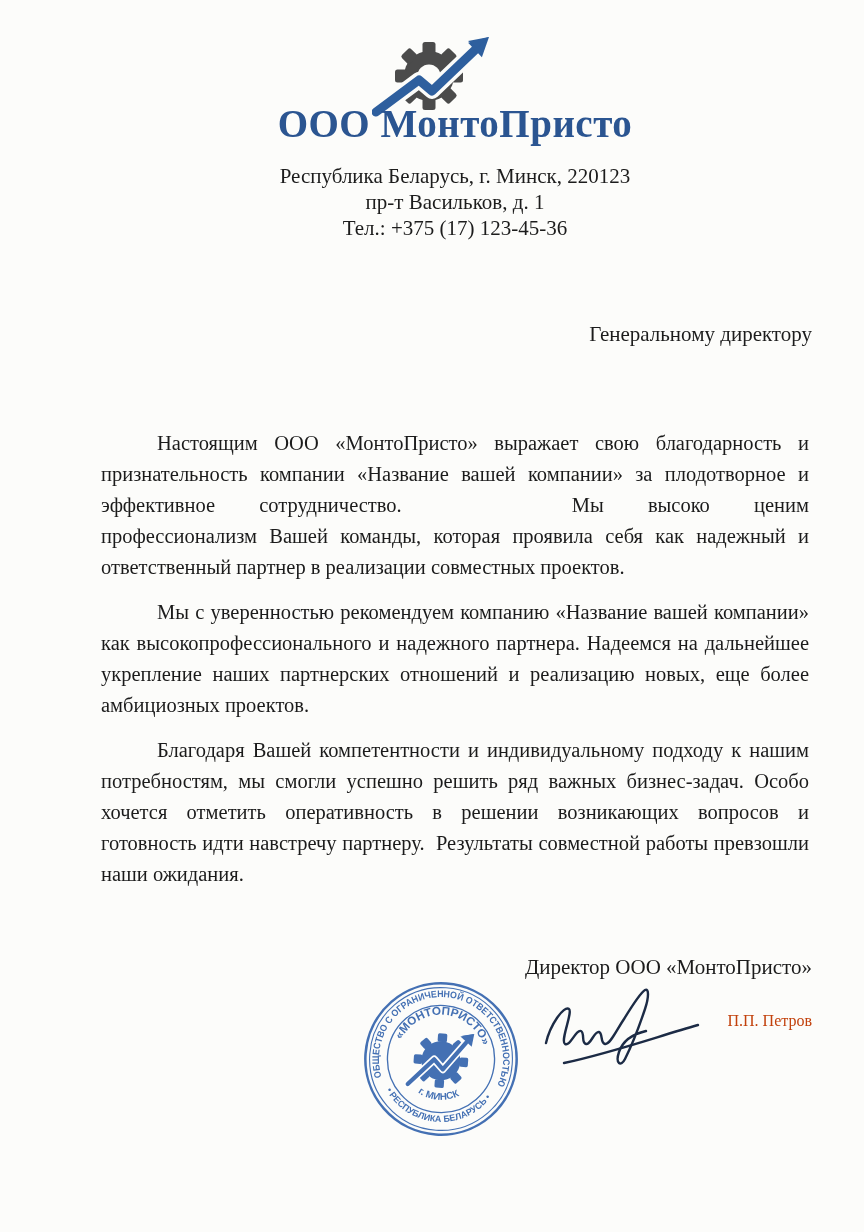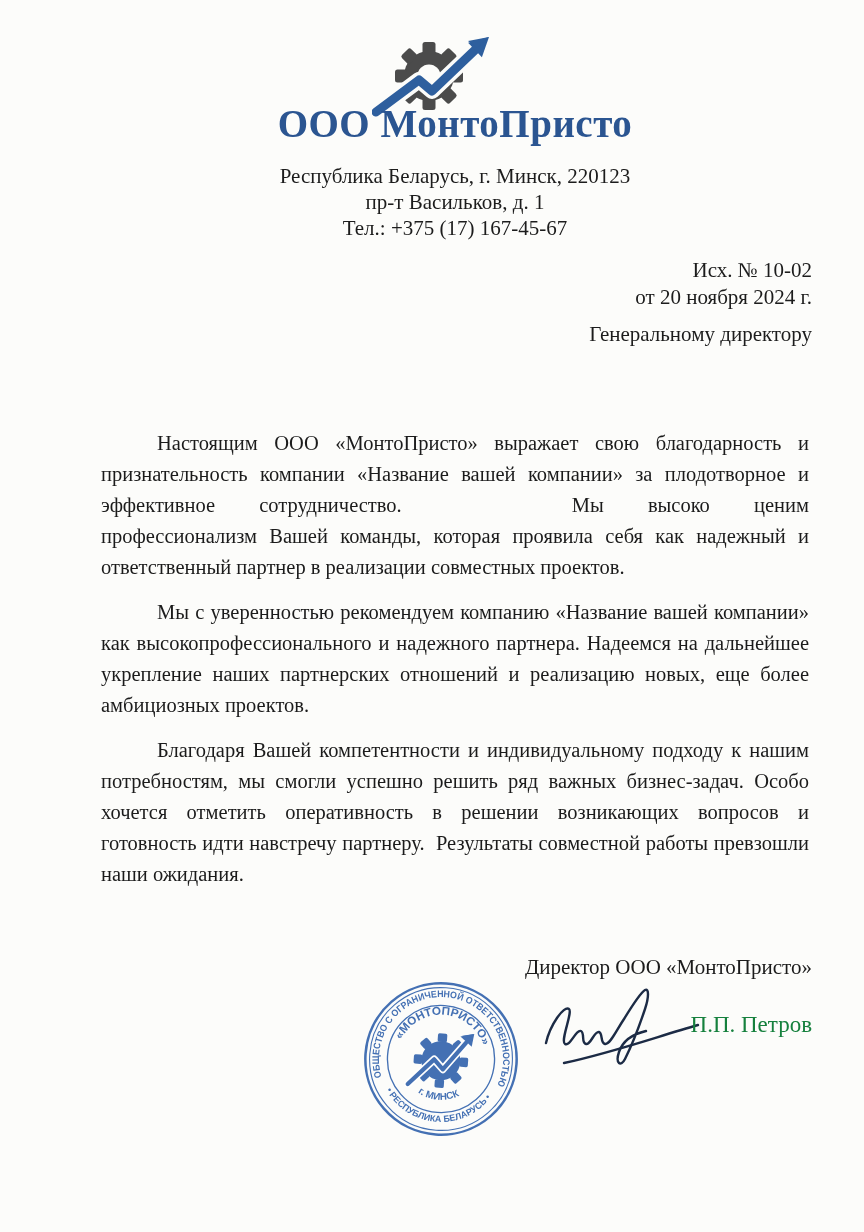--- a/index.html
+++ b/index.html
@@ -27,21 +27,21 @@
   .letter-title{top:390px;font-size:22px;color:#1b1b1b;letter-spacing:0.4px;}
   .body-text{
     position:absolute;left:101px;top:428px;width:708px;
     font-size:20.5px;line-height:31px;text-align:justify;color:#1b1b1b;
   }
   .body-text p{margin:0;}
   .body-text p.sp{margin-top:14px;}
   .body-text p.indent{text-indent:56px;}
   .gap{display:inline-block;width:170px;height:1px;}
   .sign-title{position:absolute;top:955px;right:52px;font-size:21px;color:#1b1b1b;text-align:right;}
-  .sign-name{position:absolute;top:1012px;right:52px;font-size:23px;color:#15803d;margin-left:14px;}
+  .sign-name{position:absolute;top:1012px;right:52px;font-size:16px;color:#c2410c;margin-left:14px;}
   .signature{position:absolute;left:536px;top:981px;width:170px;height:95px;}
   .stamp{position:absolute;left:356px;top:974px;width:170px;height:170px;opacity:0.92;}
   .stamp text{font-family:"Liberation Sans",sans-serif;font-weight:bold;}
 </style>
 </head>
 <body>
 
 <div class="page">
 
   <svg class="logo" viewBox="0 0 152 84" aria-hidden="true">
@@ -65,27 +65,23 @@
       <polygon points="117,3 109.9,23.2 96.1,8.8" fill="#2e5f9e"></polygon>
       <polygon points="117,3 105,14 96,7" fill="#2e5f9e"></polygon>
     </g>
   </svg>
 
   <div class="centered company-name">ООО МонтоПристо</div>
 
   <div class="centered address">
     <div>Республика Беларусь, г. Минск, 220123</div>
     <div>пр-т Васильков, д. 1</div>
-    <div>Тел.: +375 (17) 167-45-67</div>
+    <div>Тел.: +375 (17) 123-45-36</div>
   </div>
 
-  <div class="ref">
-    <div>Исх. № 10-02</div>
-    <div>от 20 ноября 2024 г.</div>
-  </div>
 
   <div class="addressee">Генеральному директору</div>
 
 
   <div class="body-text">
     <p class="indent"><span>Настоящим ООО «МонтоПристо» выражает свою благодарность и признательность компании «Название вашей компании» за плодотворное и эффективное сотрудничество.</span><span class="gap"></span><span>Мы высоко ценим профессионализм Вашей команды, которая проявила себя как надежный и ответственный партнер в реализации совместных проектов.</span></p>
     <p class="indent sp">Мы с уверенностью рекомендуем компанию «Название вашей компании» как высокопрофессионального и надежного партнера. Надеемся на дальнейшее укрепление наших партнерских отношений и реализацию новых, еще более амбициозных проектов.</p>
     <p class="indent sp">Благодаря Вашей компетентности и индивидуальному подходу к нашим потребностям, мы смогли успешно решить ряд важных бизнес-задач. Особо хочется отметить оперативность в решении возникающих вопросов и готовность идти навстречу партнеру.&nbsp; Результаты совместной работы превзошли наши ожидания.</p>
   </div>
 

